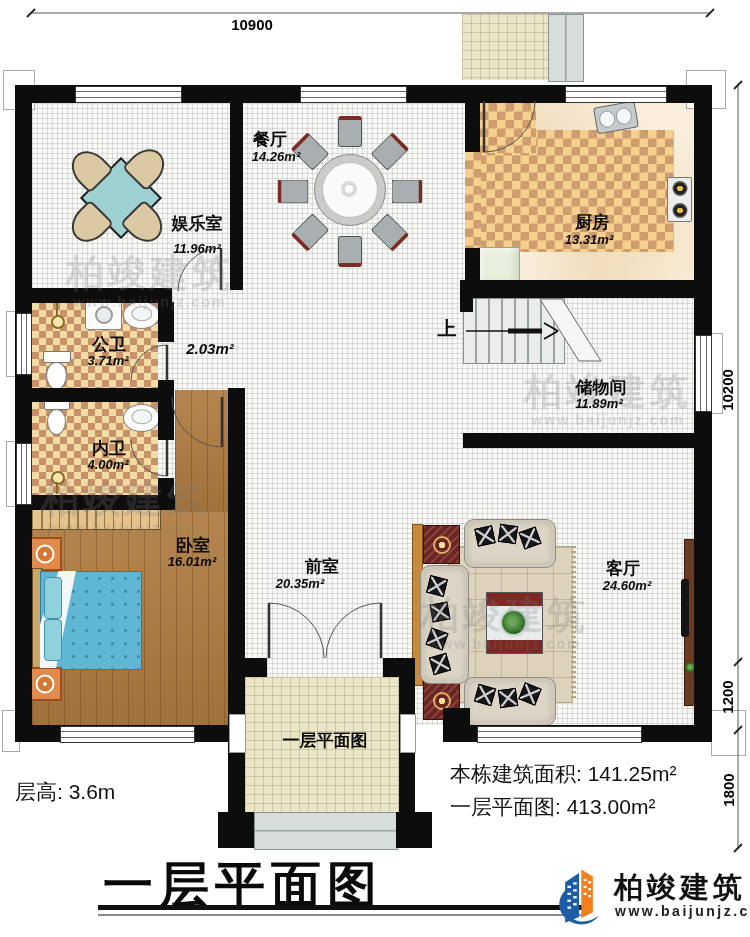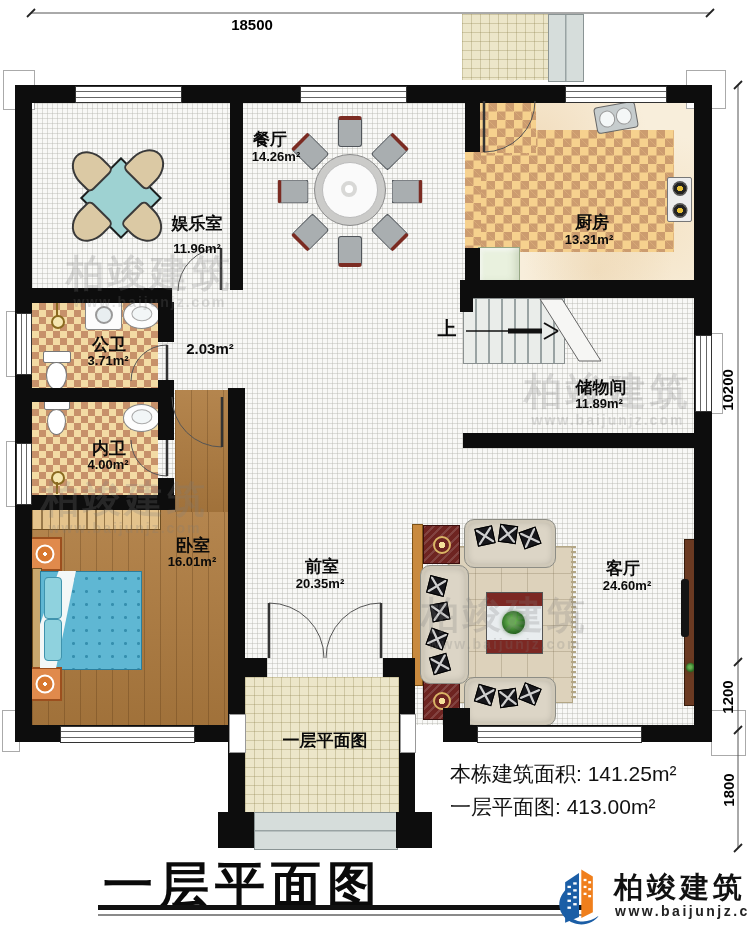--- a/index.html
+++ b/index.html
@@ -104,21 +104,21 @@
     background-image:linear-gradient(rgba(130,115,85,.3) 1px,transparent 1px),
                      linear-gradient(90deg,rgba(130,115,85,.3) 1px,transparent 1px);
     background-size:26px 26px;}
   .fringe{position:absolute;z-index:9;width:5px;background-image:repeating-linear-gradient(180deg,#b3a685 0 2px,transparent 2px 5px);}
   .screen{position:absolute;z-index:10;background:#c98a3e;border:1px solid #7c5115;}
   .tvcab{position:absolute;z-index:10;background:#6b3a22;border:1px solid #361c0c;}
   .tv{position:absolute;z-index:11;background:#141414;border-radius:3px;}
   
   .overlay-svg{position:absolute;left:0;top:0;z-index:18;pointer-events:none;}
   .rname{position:absolute;z-index:30;transform:translate(-50%,-50%);font-weight:bold;font-size:17px;white-space:nowrap;}
-  .rarea{position:absolute;z-index:30;transform:translate(-50%,-50%);font-weight:bold;font-size:13px;white-space:nowrap;}
+  .rarea{position:absolute;z-index:30;transform:translate(-50%,-50%);font-weight:bold;font-size:13px;white-space:nowrap;font-style:italic;}
   .uplabel{position:absolute;z-index:30;transform:translate(-50%,-50%);font-weight:bold;font-size:19px;}
   .wm{position:absolute;z-index:24;transform:translate(-50%,-50%);text-align:center;white-space:nowrap;pointer-events:none;}
   .wm .cn{font-size:38px;font-weight:bold;letter-spacing:4px;color:rgba(125,125,125,.24);line-height:1;}
   .wm .en{font-size:14px;font-weight:bold;letter-spacing:2px;color:rgba(125,125,125,.22);margin-top:2px;}
   .dimlabel{position:absolute;z-index:30;font-weight:bold;font-size:15px;color:#000;white-space:nowrap;}
   .vert{transform:translate(-50%,-50%) rotate(-90deg);}
   .hcent{transform:translate(-50%,-50%);}
   
   .info{position:absolute;z-index:30;font-size:21px;color:#111;white-space:nowrap;}
   .title-cn{position:absolute;z-index:30;font-size:50px;font-weight:bold;letter-spacing:6px;white-space:nowrap;}
@@ -325,31 +325,32 @@
   <div class="rname" style="left:109px;top:344px">公卫</div>
   <div class="rarea" style="left:108px;top:360px">3.71m²</div>
   <div class="rarea" style="left:210px;top:348px;font-size:15px">2.03m²</div>
   <div class="rname" style="left:109px;top:448px">内卫</div>
   <div class="rarea" style="left:108px;top:464px">4.00m²</div>
   <div class="rname" style="left:601px;top:387px">储物间</div>
   <div class="rarea" style="left:599px;top:403px">11.89m²</div>
   <div class="rname" style="left:193px;top:545px">卧室</div>
   <div class="rarea" style="left:192px;top:561px">16.01m²</div>
   <div class="rname" style="left:322px;top:566px">前室</div>
-  <div class="rarea" style="left:320px;top:583px">20.35m²</div>
+  <div class="rarea" style="left:300px;top:583px">20.35m²</div>
   <div class="rname" style="left:623px;top:568px">客厅</div>
   <div class="rarea" style="left:627px;top:585px">24.60m²</div>
   <div class="rname" style="left:325px;top:740px">一层平面图</div>
   <div class="uplabel" style="left:447px;top:329px">上</div>
 
-  <div class="dimlabel hcent" style="left:252px;top:24px">18500</div>
+  <div class="dimlabel hcent" style="left:252px;top:24px">10900</div>
   <div class="dimlabel vert" style="left:727px;top:390px">10200</div>
   <div class="dimlabel vert" style="left:727px;top:697px">1200</div>
   <div class="dimlabel vert" style="left:728px;top:790px">1800</div>
 
+  <div class="info" style="left:15px;top:778px">层高: 3.6m</div>
   <div class="info" style="left:450px;top:760px">本栋建筑面积: 141.25m²</div>
   <div class="info" style="left:450px;top:793px">一层平面图: 413.00m²</div>
 
   <div class="title-cn" style="left:103px;top:852px">一层平面图</div>
   <div class="rule" style="left:98px;top:905px;width:486px;height:5px"></div>
   <div class="rule2" style="left:98px;top:914px;width:486px;height:2px"></div>
 
   <svg class="abs" style="left:550px;top:865px;z-index:30" width="58" height="60" viewBox="0 0 40 52">
     <path d="M10 20 C2 27 0 38 8 46 C18 55 32 52 37 44 C27 52 13 50 10 40 C7.5 32 9.5 26 14 22 Z" fill="#1b5ea6"></path>
     <path d="M8 15 L20 7 L20 45 L8 50 Z" fill="#1b5ea6"></path>

